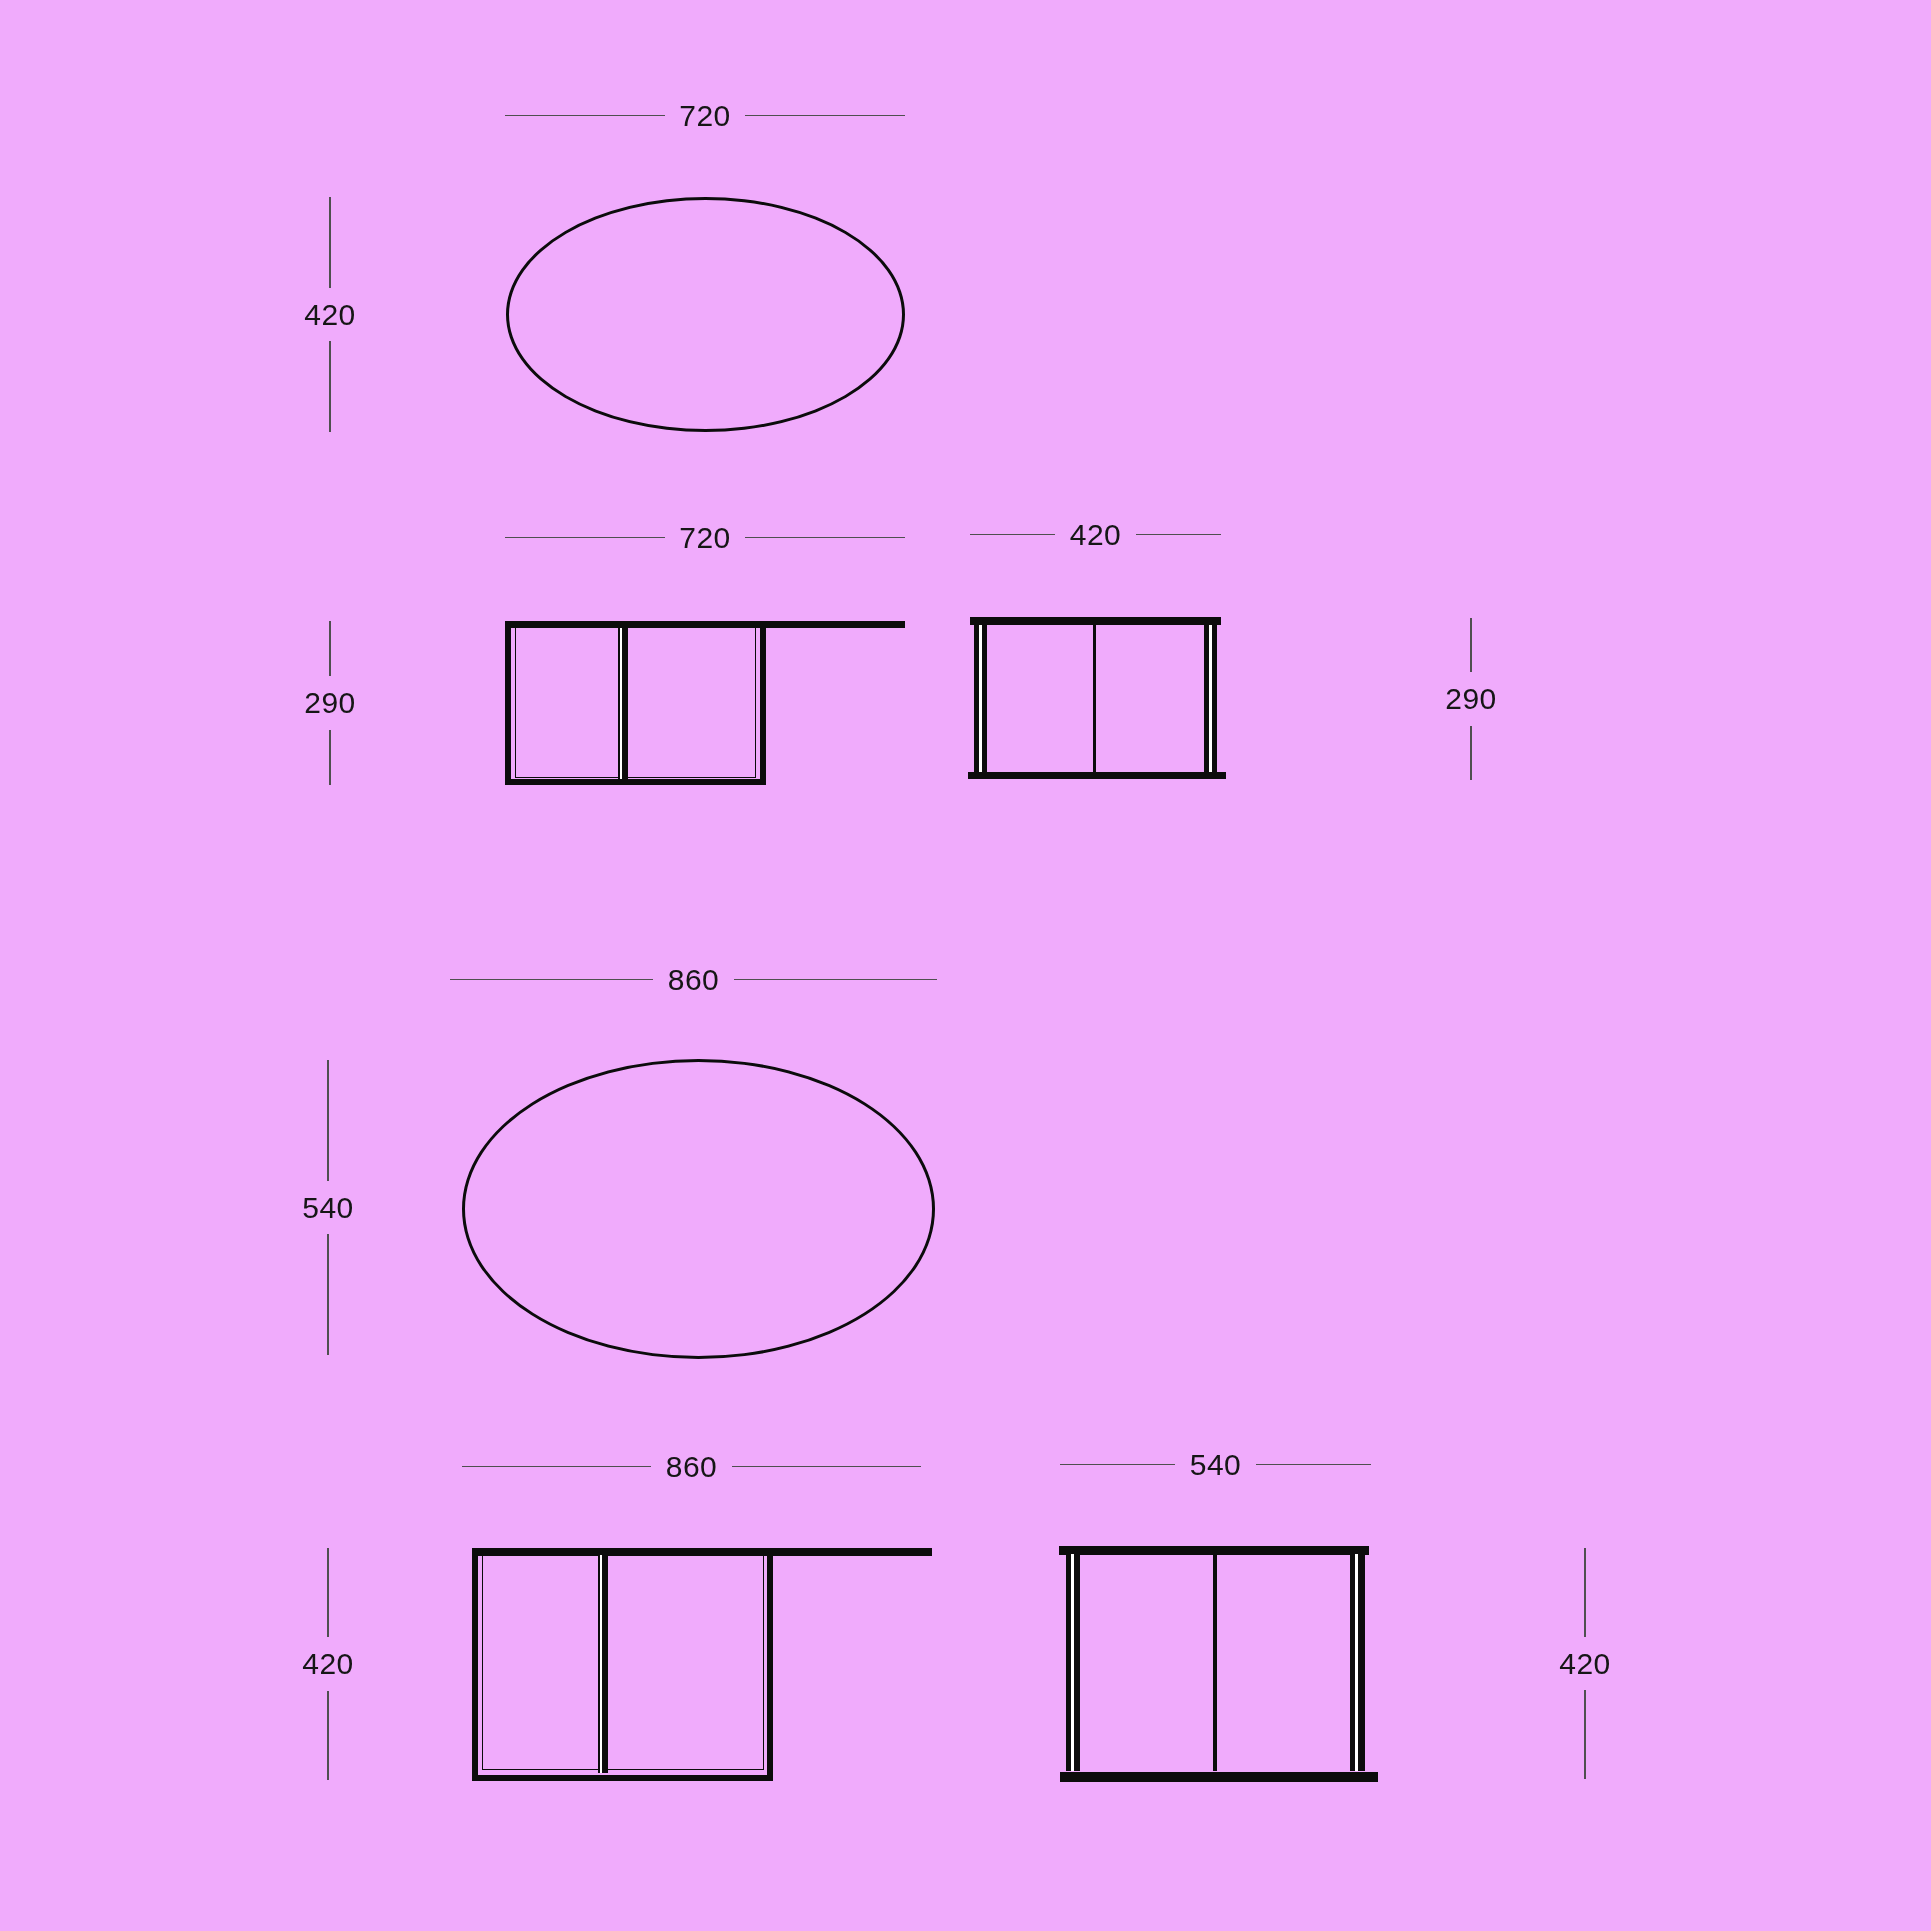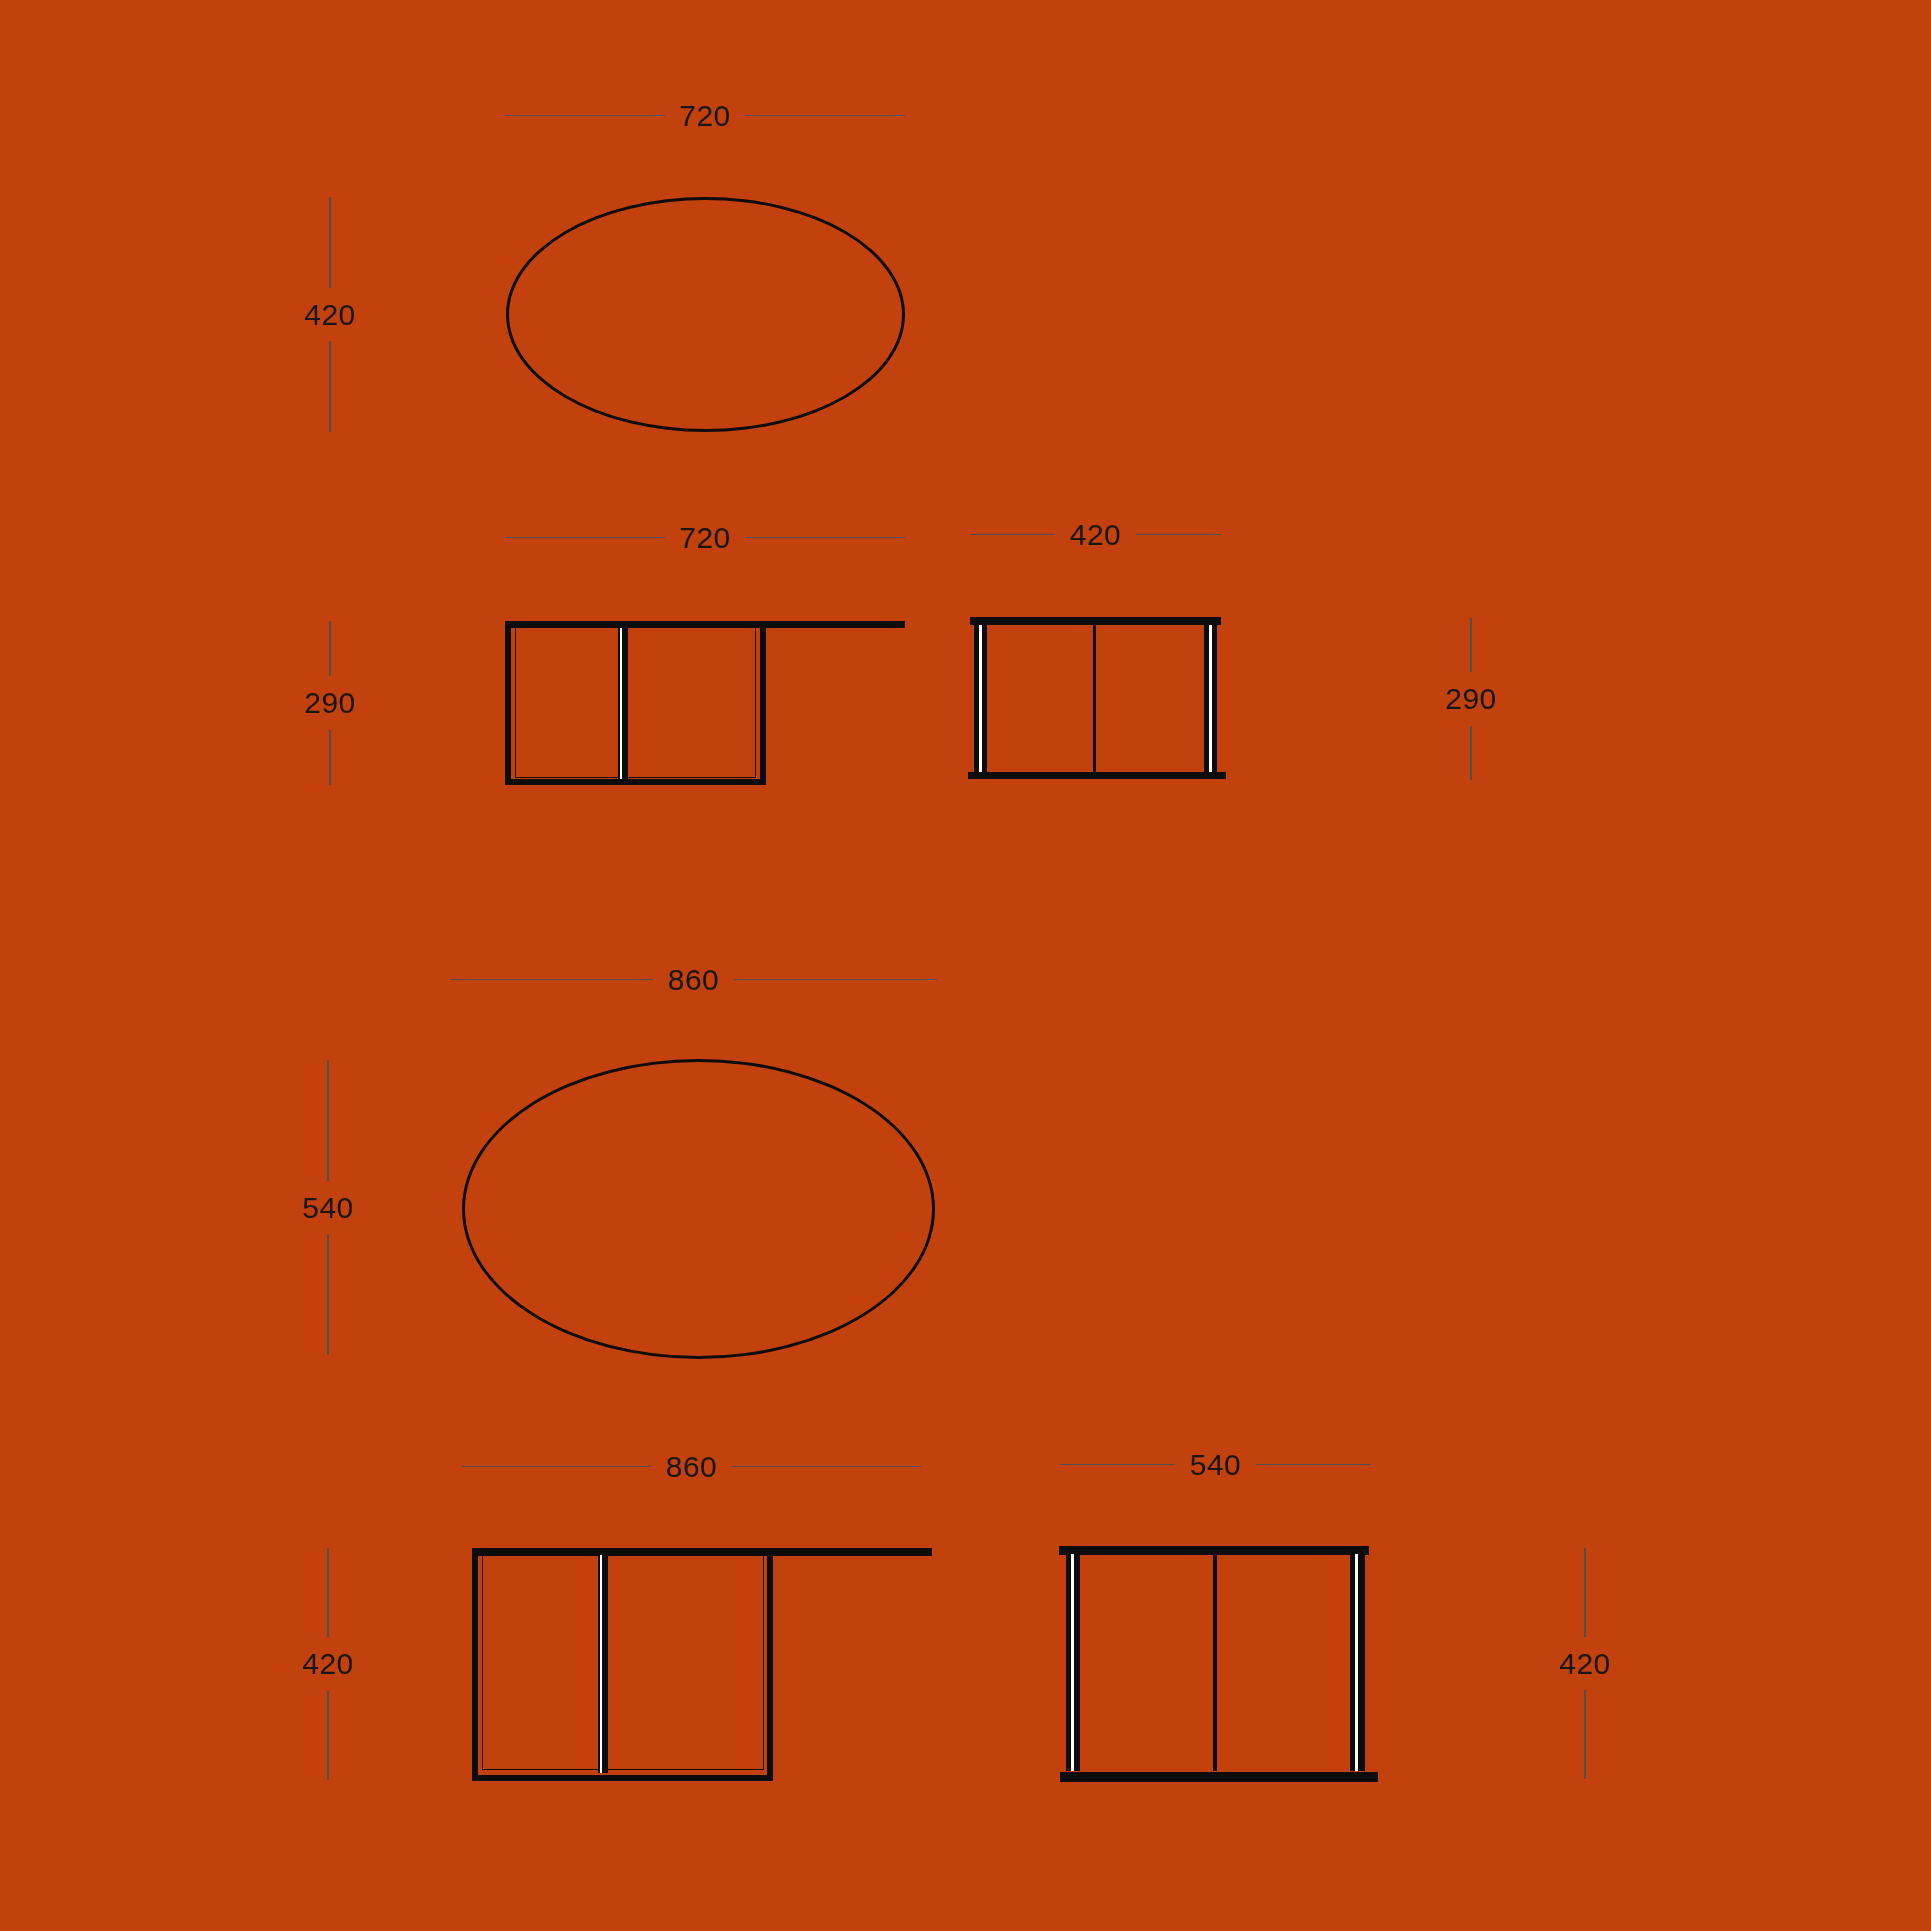--- a/index.html
+++ b/index.html
@@ -1,19 +1,19 @@
 <!DOCTYPE html>
 <html><head>
 <meta charset="utf-8">
 <style>
   html,body{margin:0;padding:0;background:#ffffff;}
   #canvas{
     position:relative;
     width:1931px;height:1931px;
-    background:#c2410c;
+    background:#f0abfc;
     font-family:"Liberation Sans", sans-serif;
     overflow:hidden;
   }
   
   .hdim{
     position:absolute;display:flex;align-items:center;height:31px;
   }
   .hdim .seg{flex:1;height:1.9px;background:#4f4f4f;}
   .vdim{
     position:absolute;display:flex;flex-direction:column;align-items:center;width:70px;

